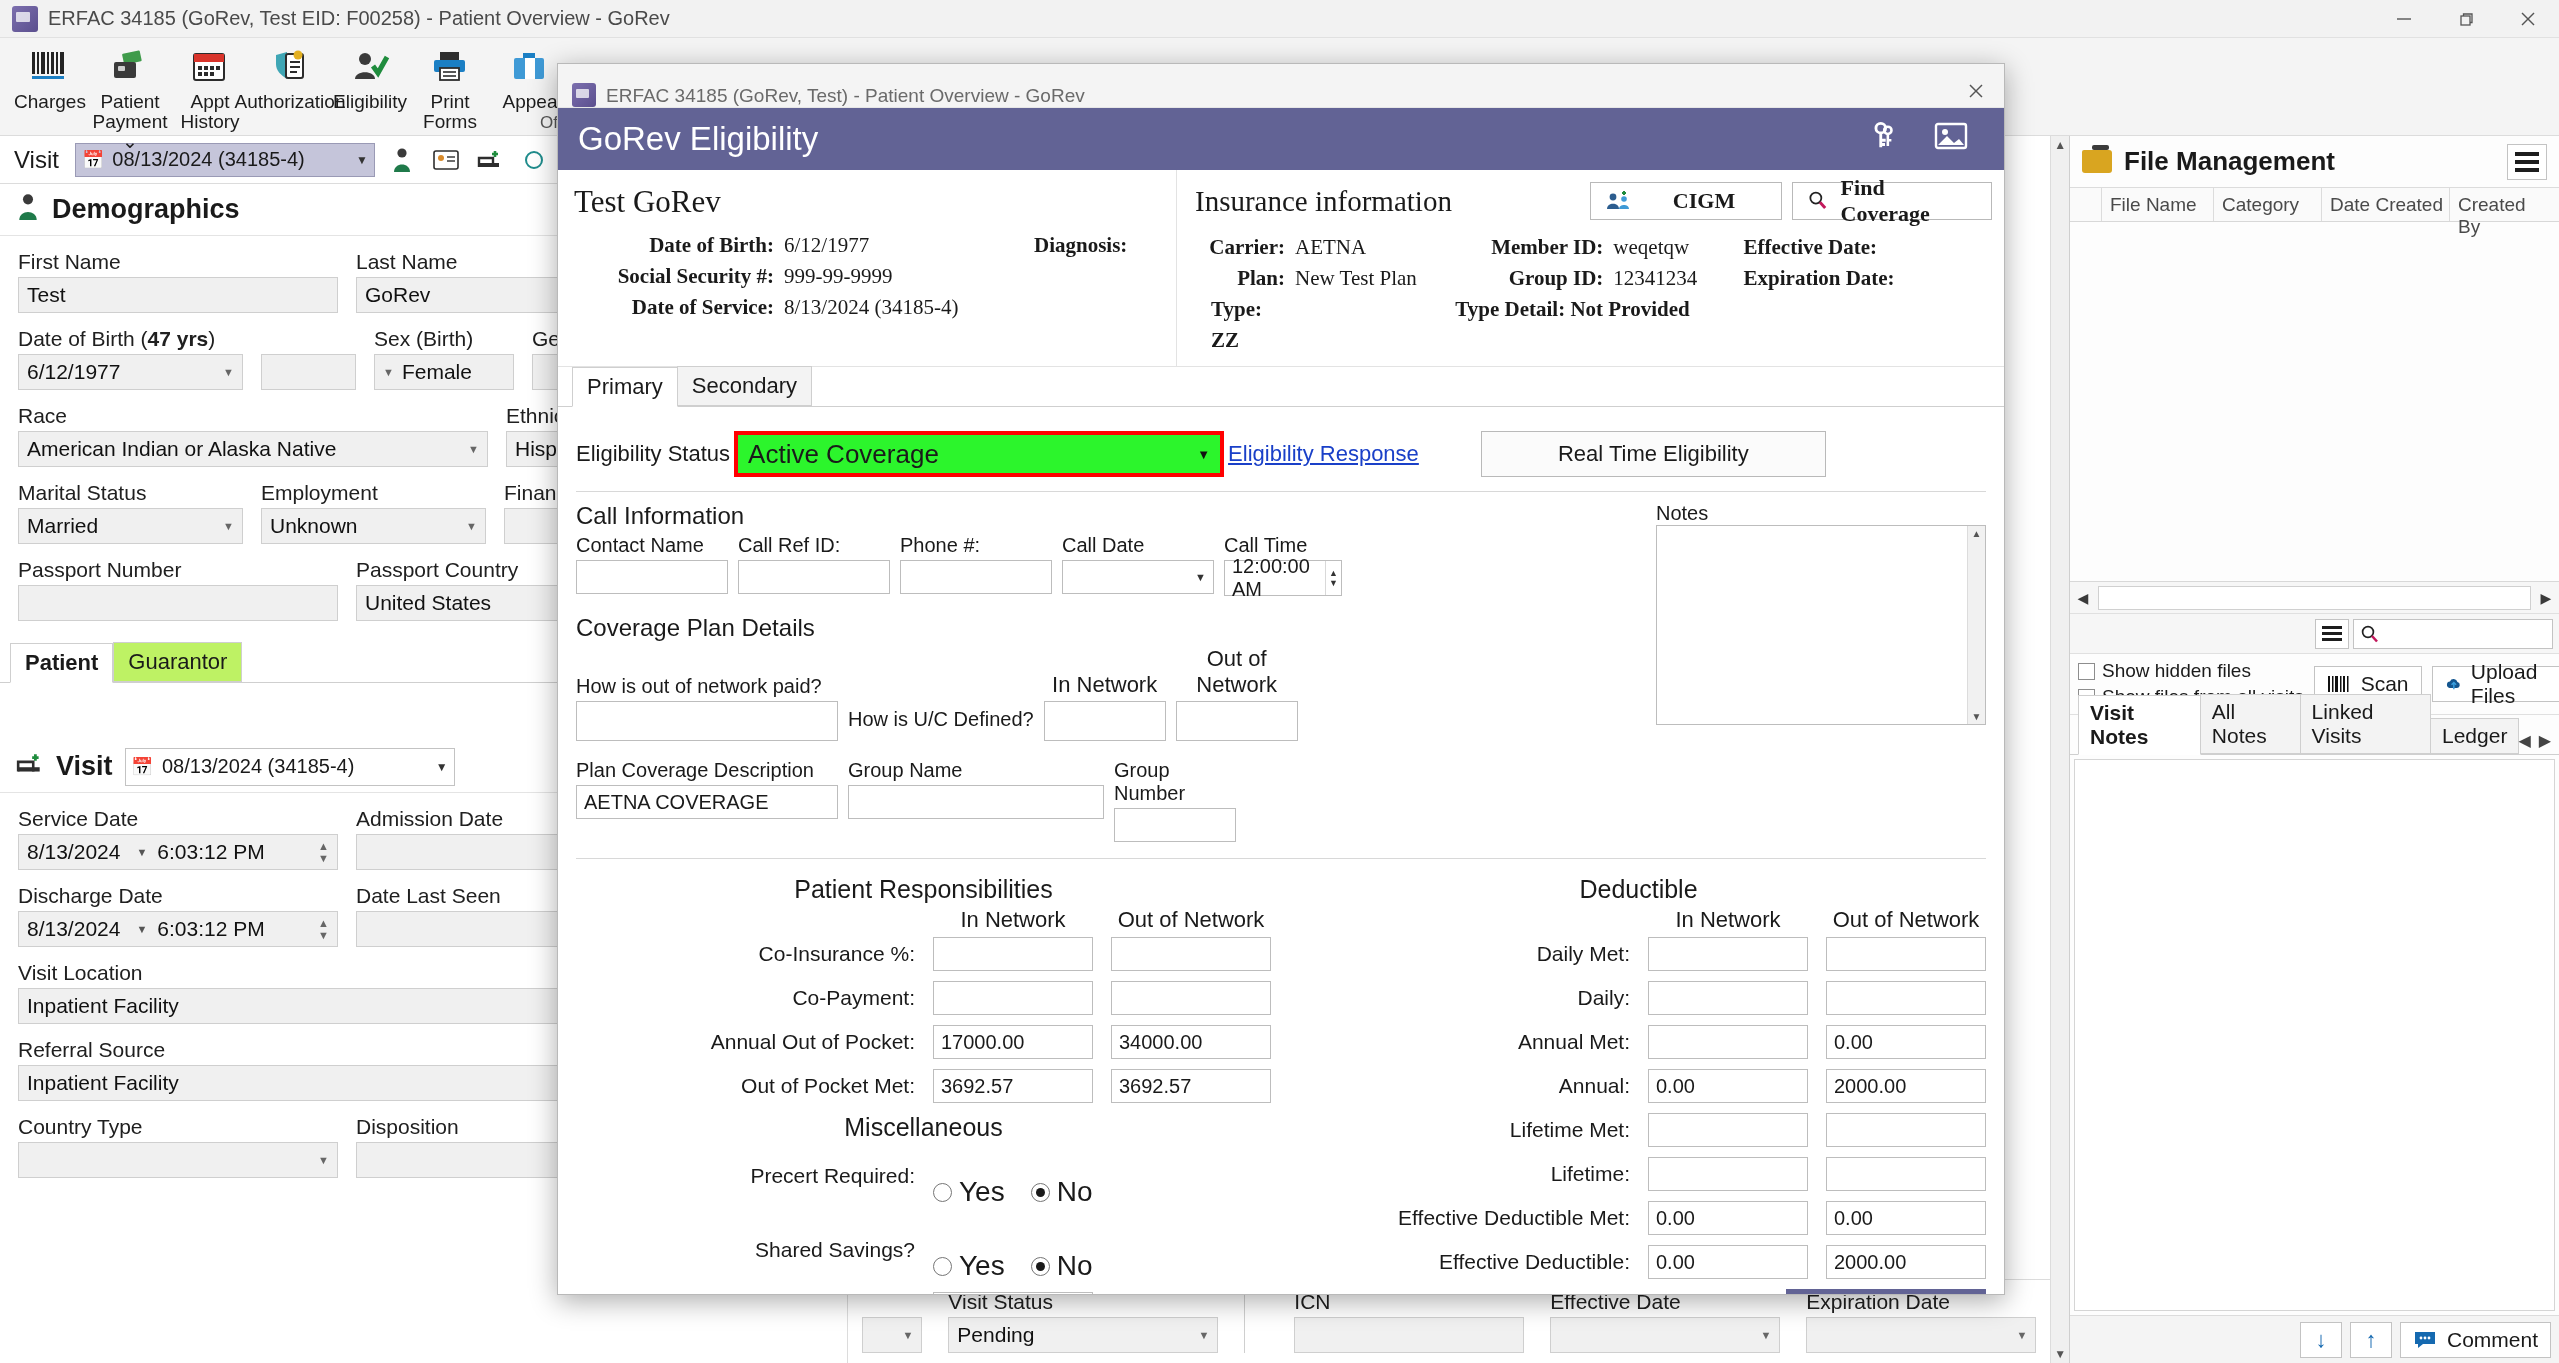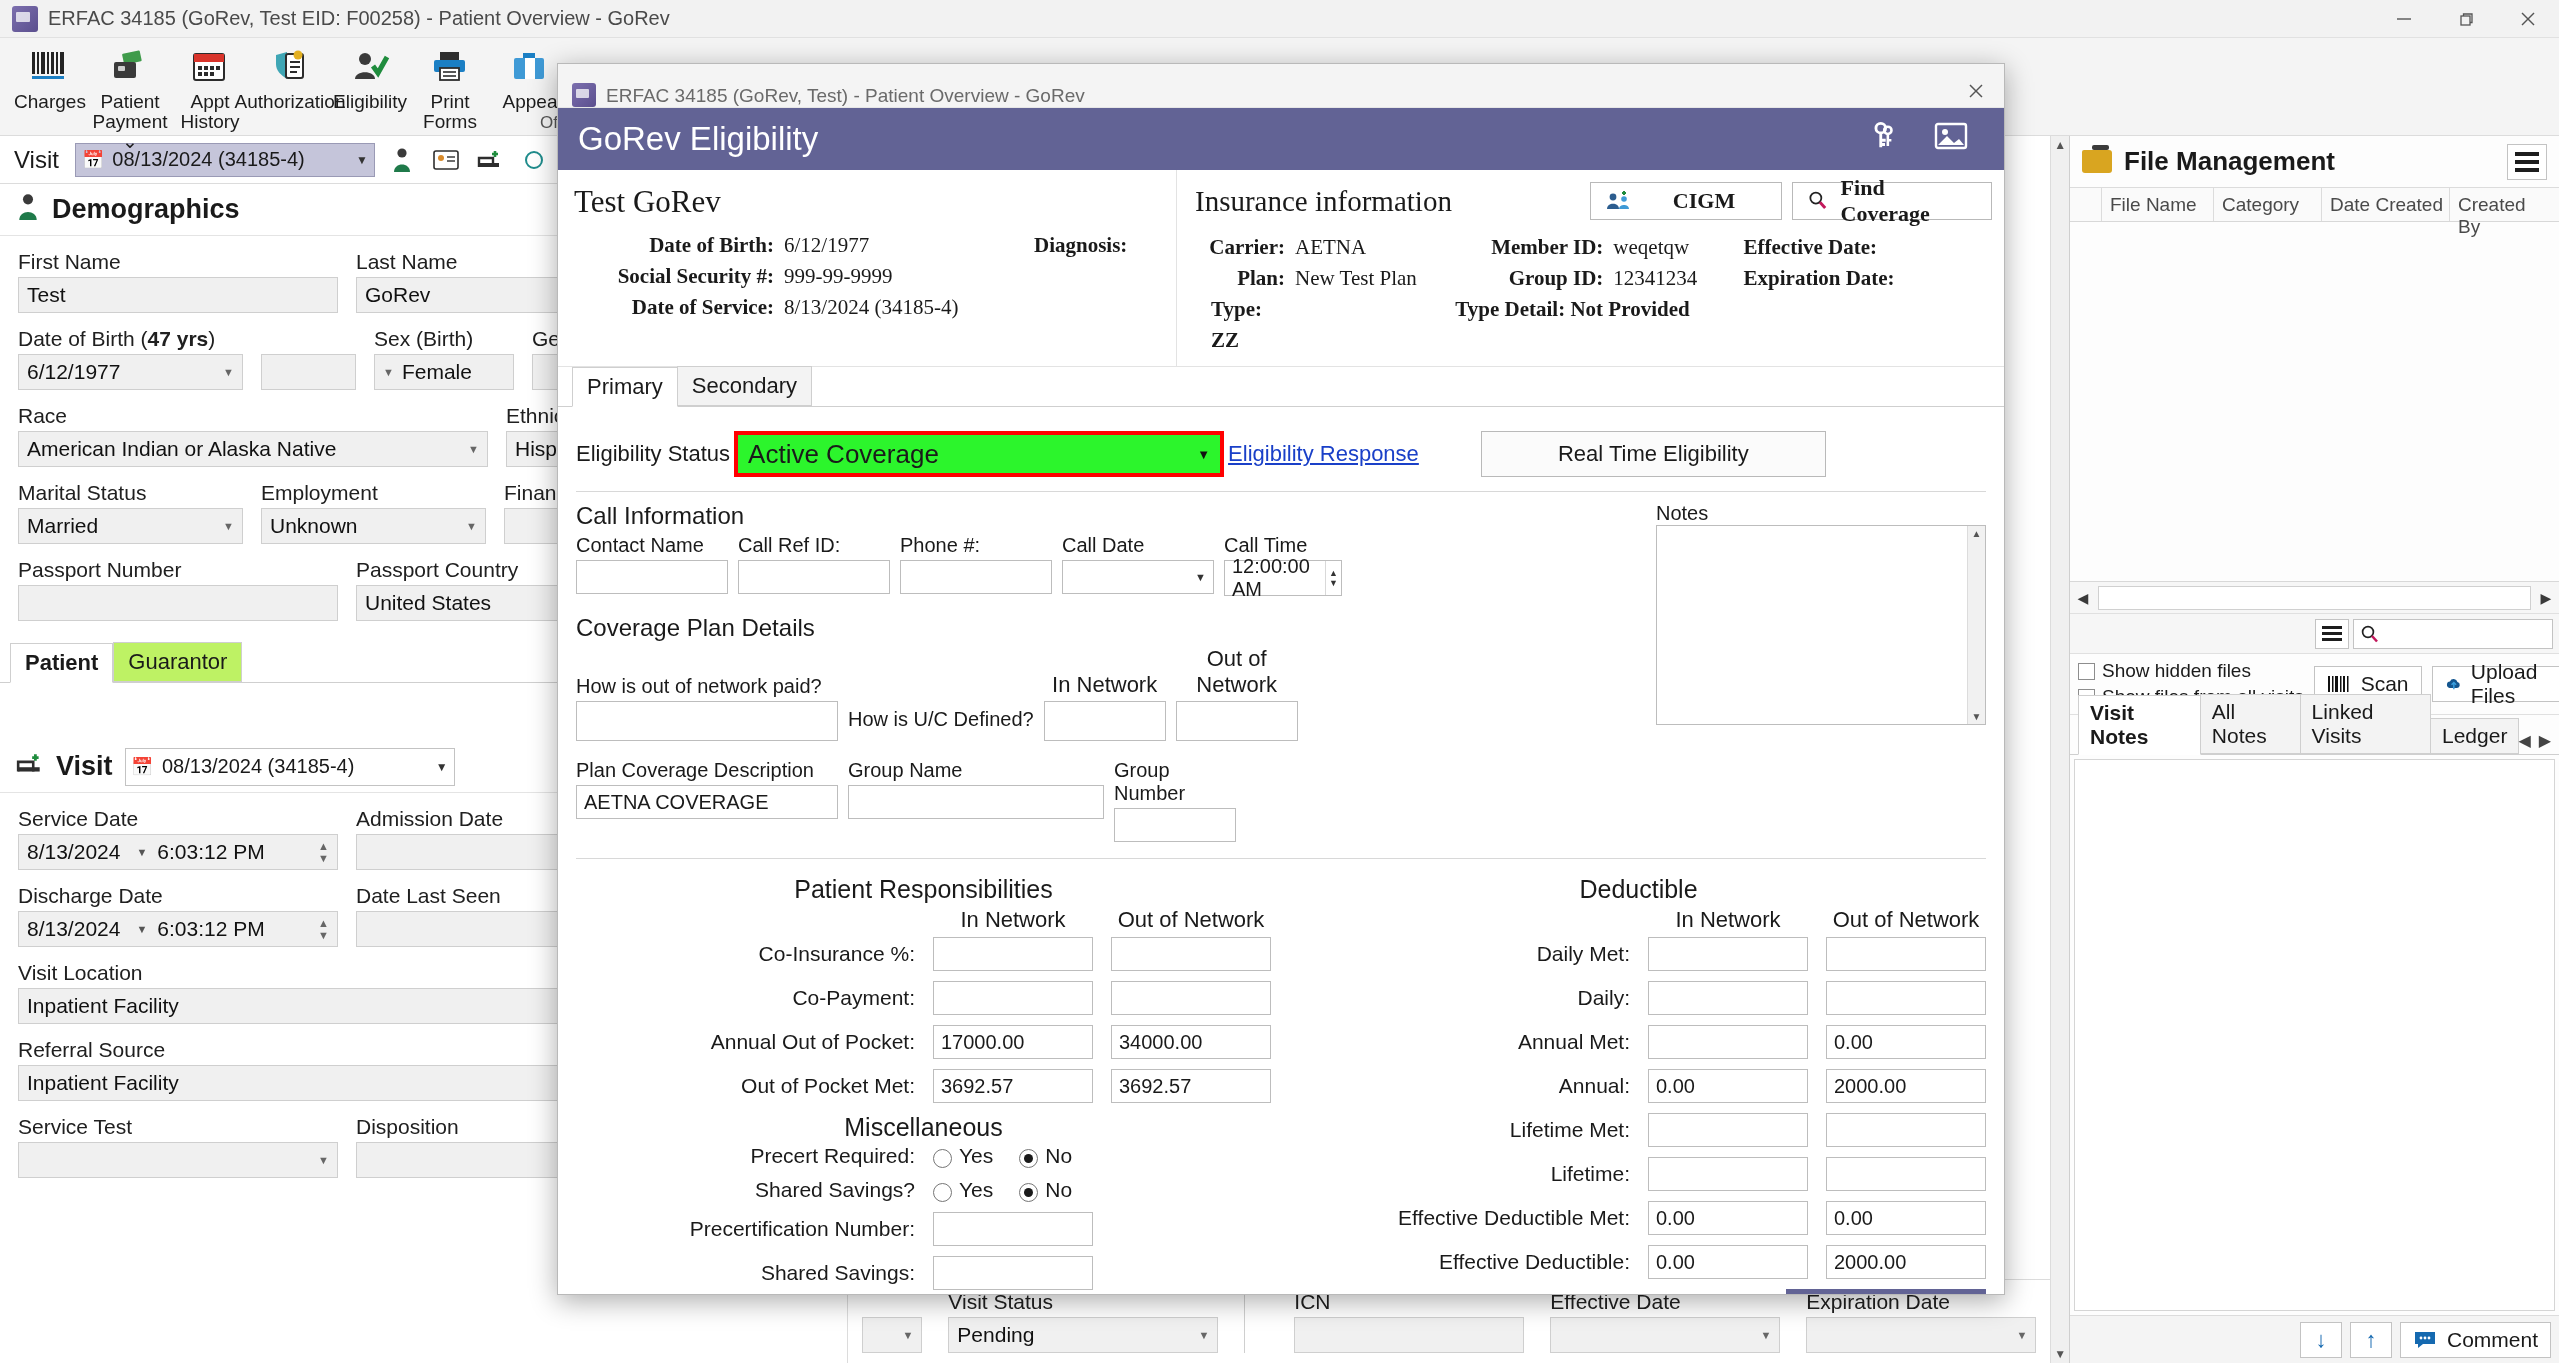--- a/index.html
+++ b/index.html
@@ -216,21 +216,21 @@
 
   .halves{ display:flex; gap:20px; margin-top:16px;}
   .half{ flex:1;}
   .ctr{ text-align:center; font-size:25px; margin-bottom:2px;}
   .mrow{ display:flex; align-items:center; gap:18px; margin-bottom:10px;}
   .mrow .ml{ flex:1; text-align:right; font-size:21px; white-space:nowrap;}
   .mrow .mi{ width:160px;}
   .radio{ width:19px; height:19px; border-radius:50%; border:1px solid #767676; background:#fff;
           display:inline-flex; align-items:center; justify-content:center; flex:none;}
   .radio.on::after{ content:""; width:9px; height:9px; border-radius:50%; background:#1a1a1a;}
-  .rgrp{ display:flex; align-items:flex-end; gap:7px; font-size:21px;}
+  .rgrp{ display:flex; align-items:center; gap:7px; font-size:28px;margin-top:32px;}
   .save-btn{ background:#626395; color:#fff; font-size:24px; height:50px; width:200px;
              display:flex; align-items:center; justify-content:center;}
 </style>
 </head>
 <body>
 
 <div id="app-window">
 
   <div class="titlebar">
     <div class="app-ico"></div>
@@ -553,21 +553,21 @@
           </div>
         </div>
         <div class="frow">
           <div class="fld" style="width:658px;">
             <div class="cap">Referral Source</div>
             <div class="inp">Inpatient Facility</div>
           </div>
         </div>
         <div class="frow">
           <div class="fld" style="width:320px;">
-            <div class="cap">Service Test</div>
+            <div class="cap">Country Type</div>
             <div class="inp">
               <span></span>
                 <span class="car">▼</span>
             </div>
           </div>
           <div class="fld" style="width:320px;">
             <div class="cap">Disposition</div>
             <div class="inp">
               <span></span>
                 <span class="car">▼</span>

